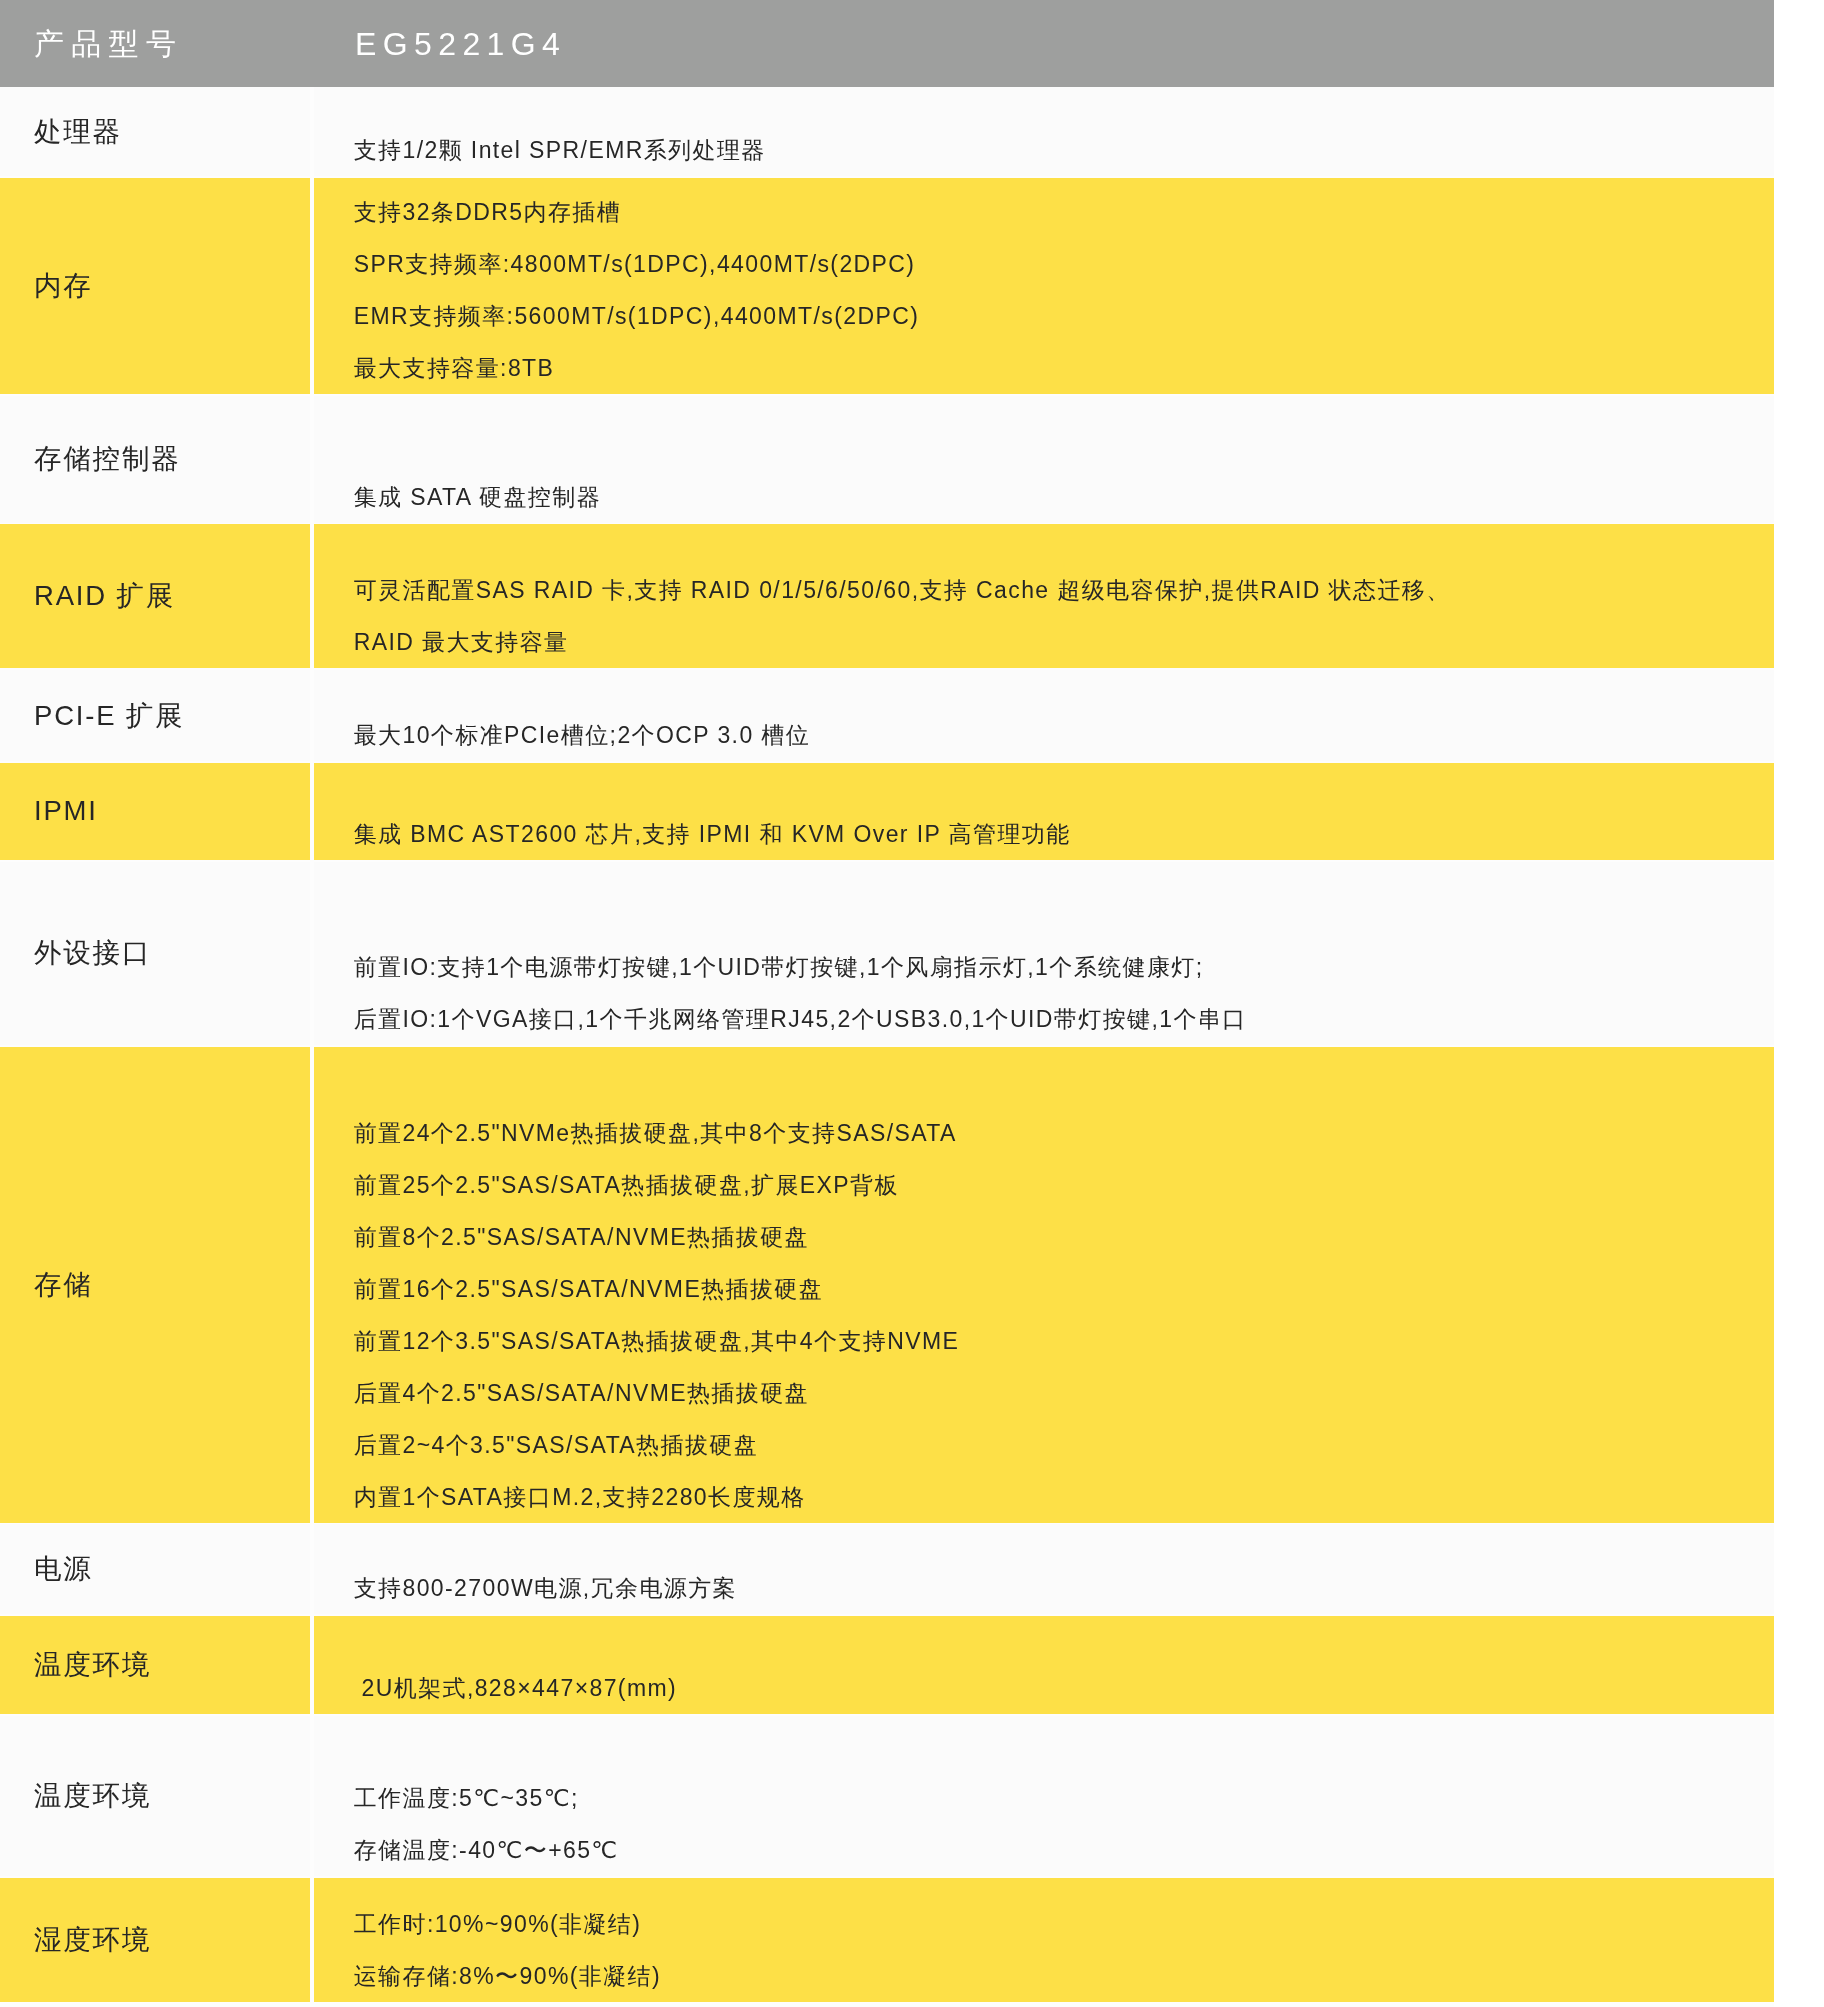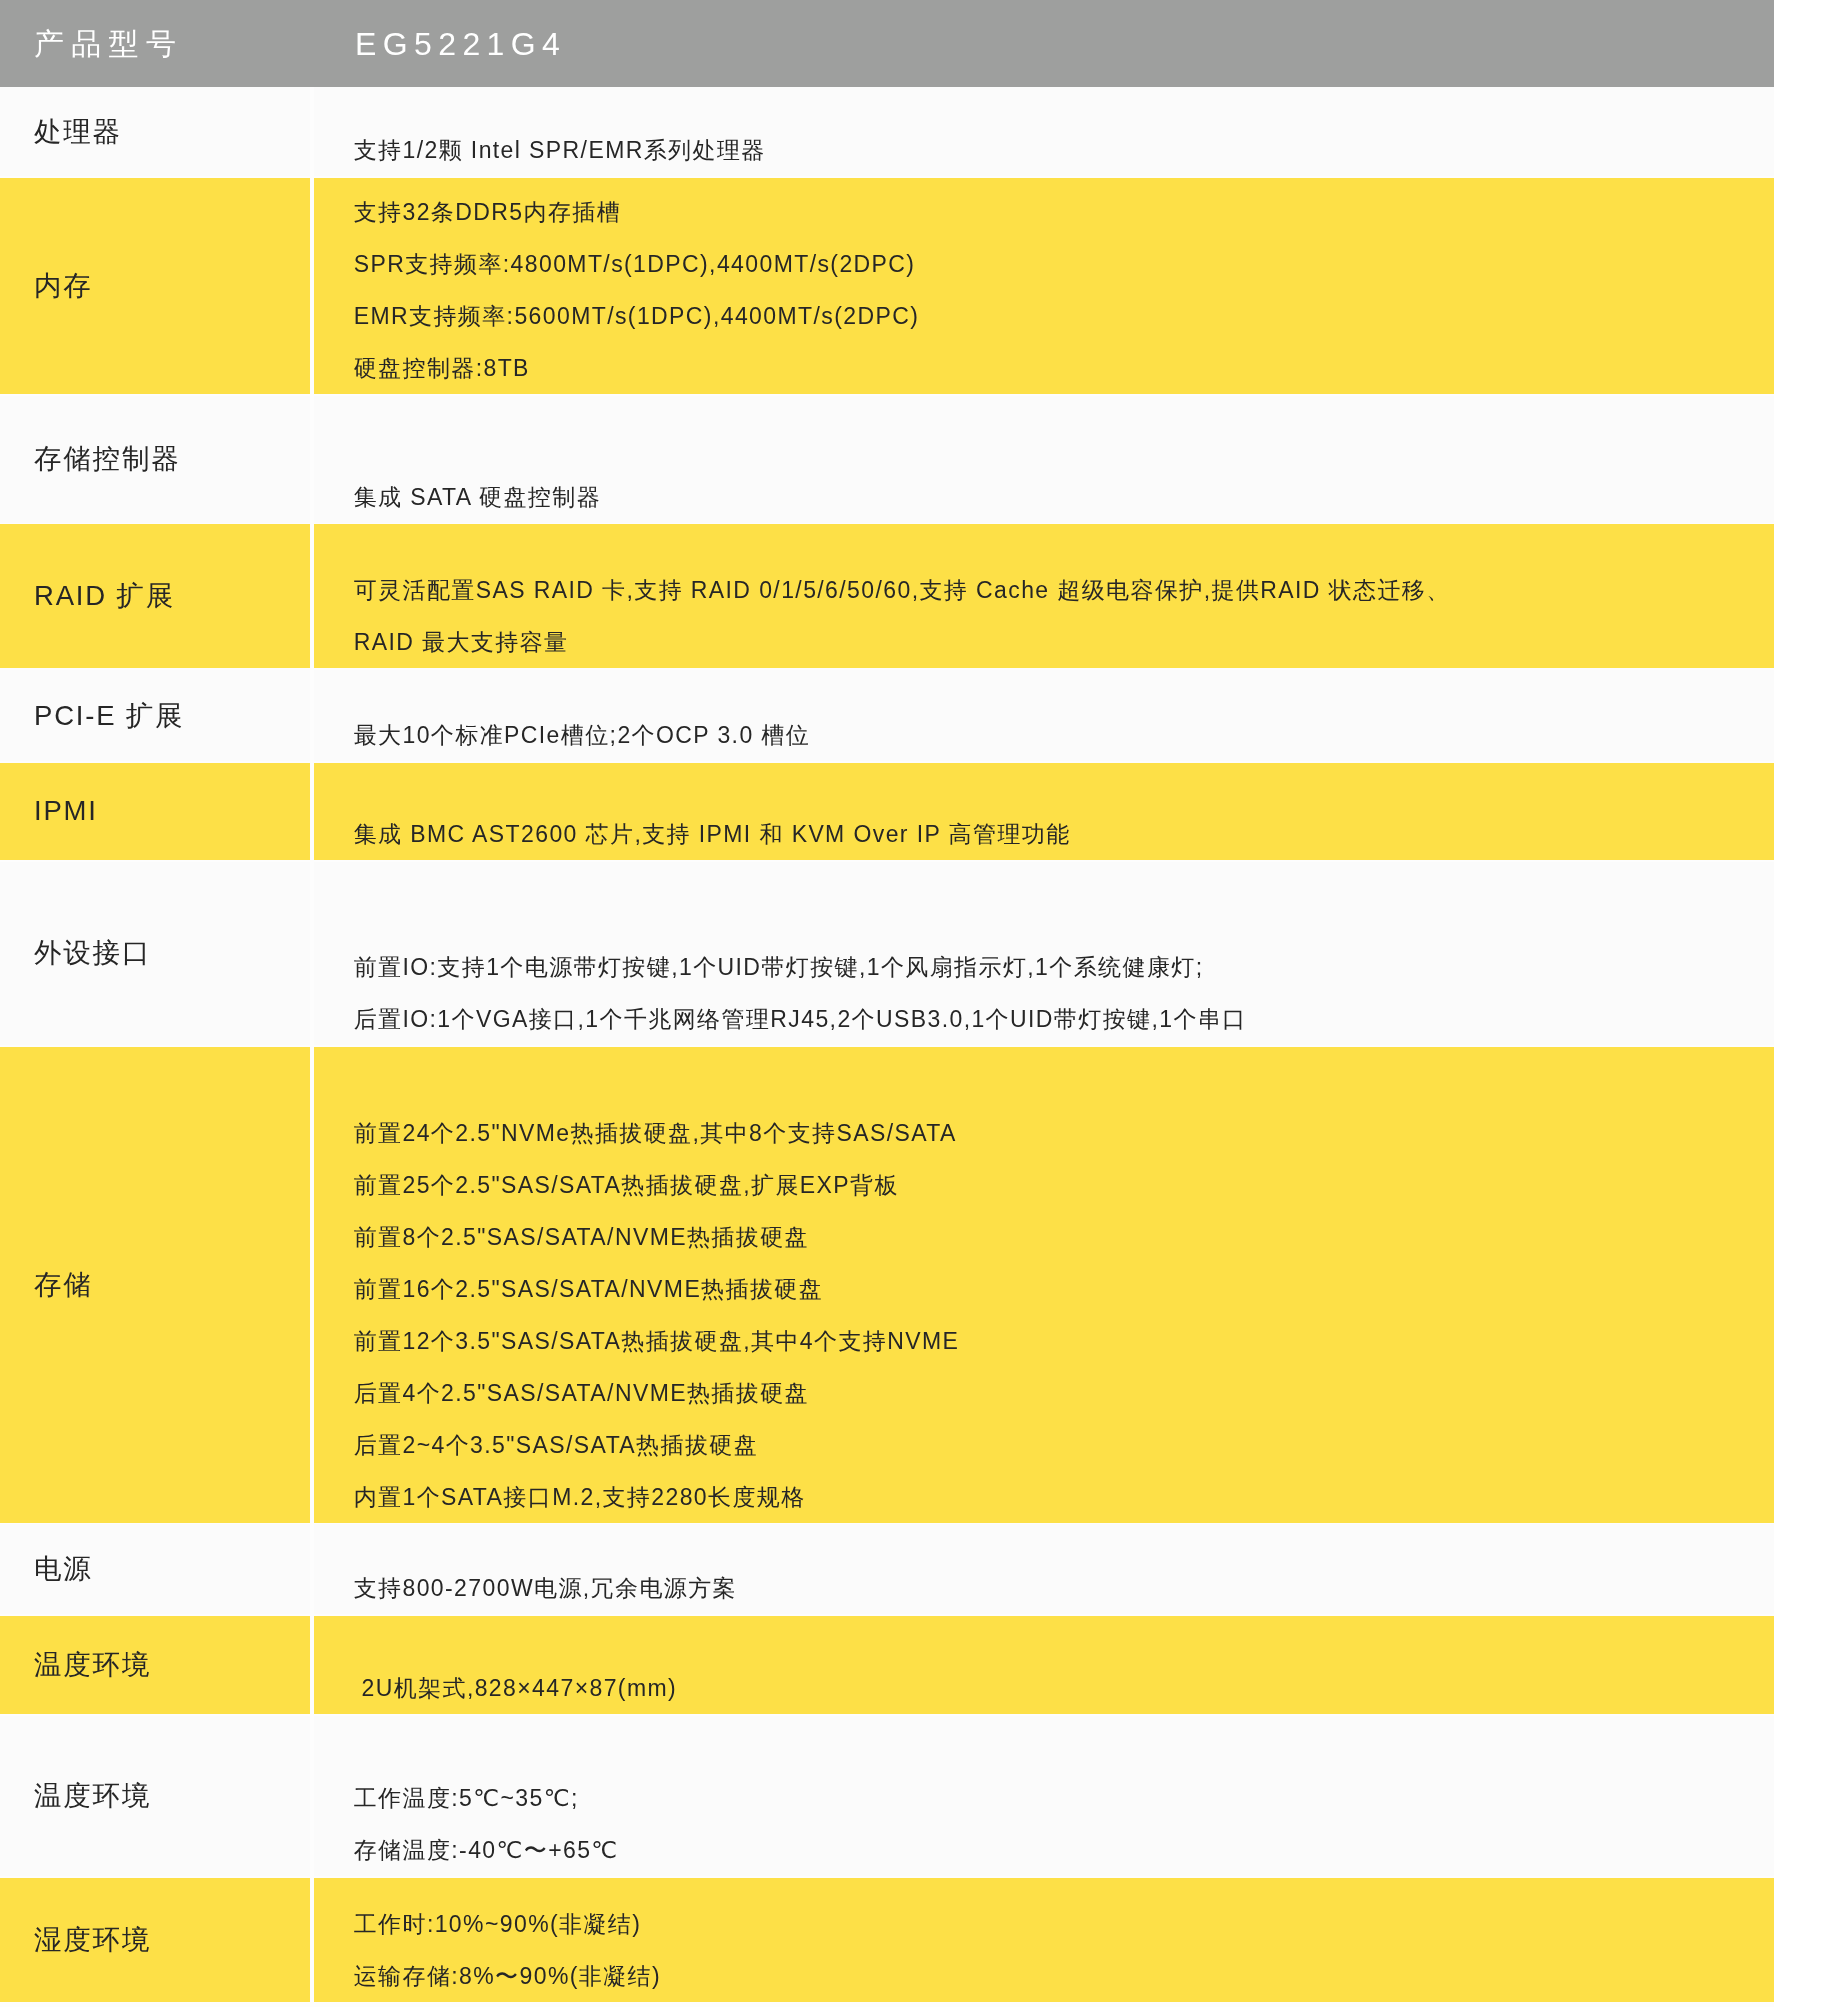--- a/index.html
+++ b/index.html
@@ -93,21 +93,21 @@
       <div class="line">支持1/2颗 Intel SPR/EMR系列处理器</div>
     </div>
   </div>
 
   <div class="row alt" style="height:216px">
     <div class="cell-label">内存</div>
     <div class="cell-content">
       <div class="line">支持32条DDR5内存插槽</div>
       <div class="line">SPR支持频率:4800MT/s(1DPC),4400MT/s(2DPC)</div>
       <div class="line">EMR支持频率:5600MT/s(1DPC),4400MT/s(2DPC)</div>
-      <div class="line">硬盘控制器:8TB</div>
+      <div class="line">最大支持容量:8TB</div>
     </div>
   </div>
 
   <div class="row plain" style="height:127px">
     <div class="cell-label">存储控制器</div>
     <div class="cell-content">
       <div class="line">集成 SATA 硬盘控制器</div>
     </div>
   </div>
 

